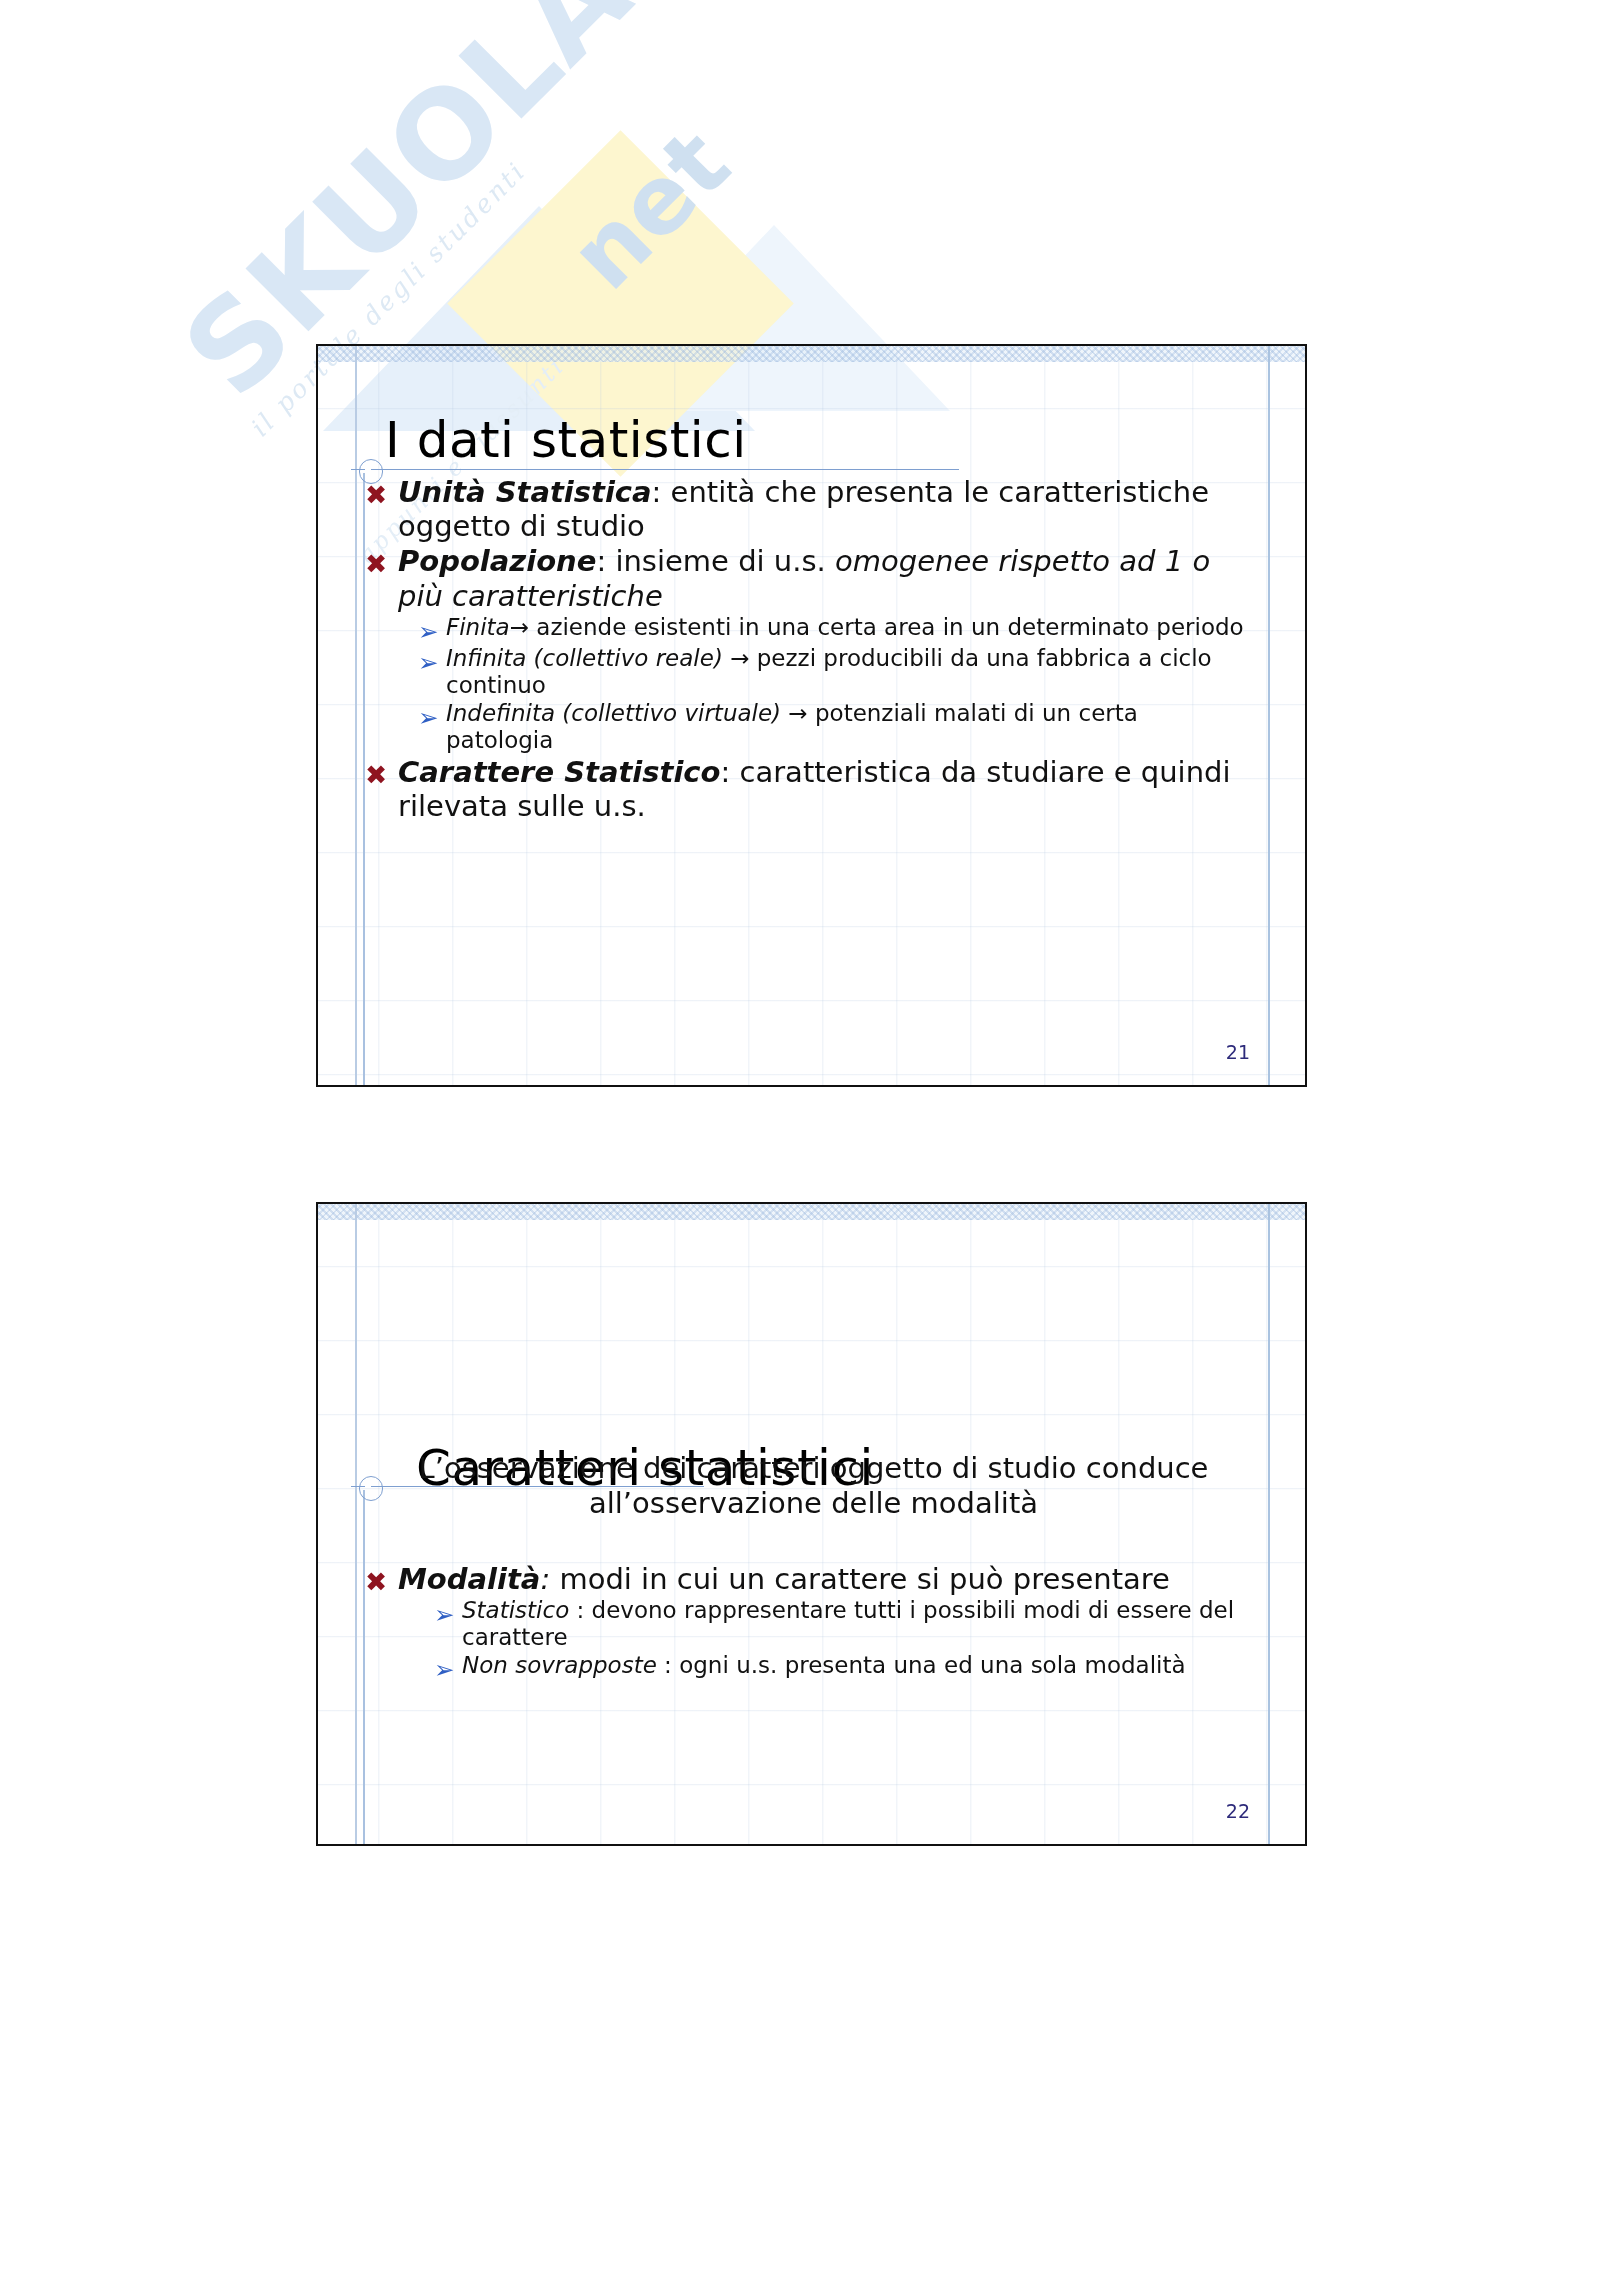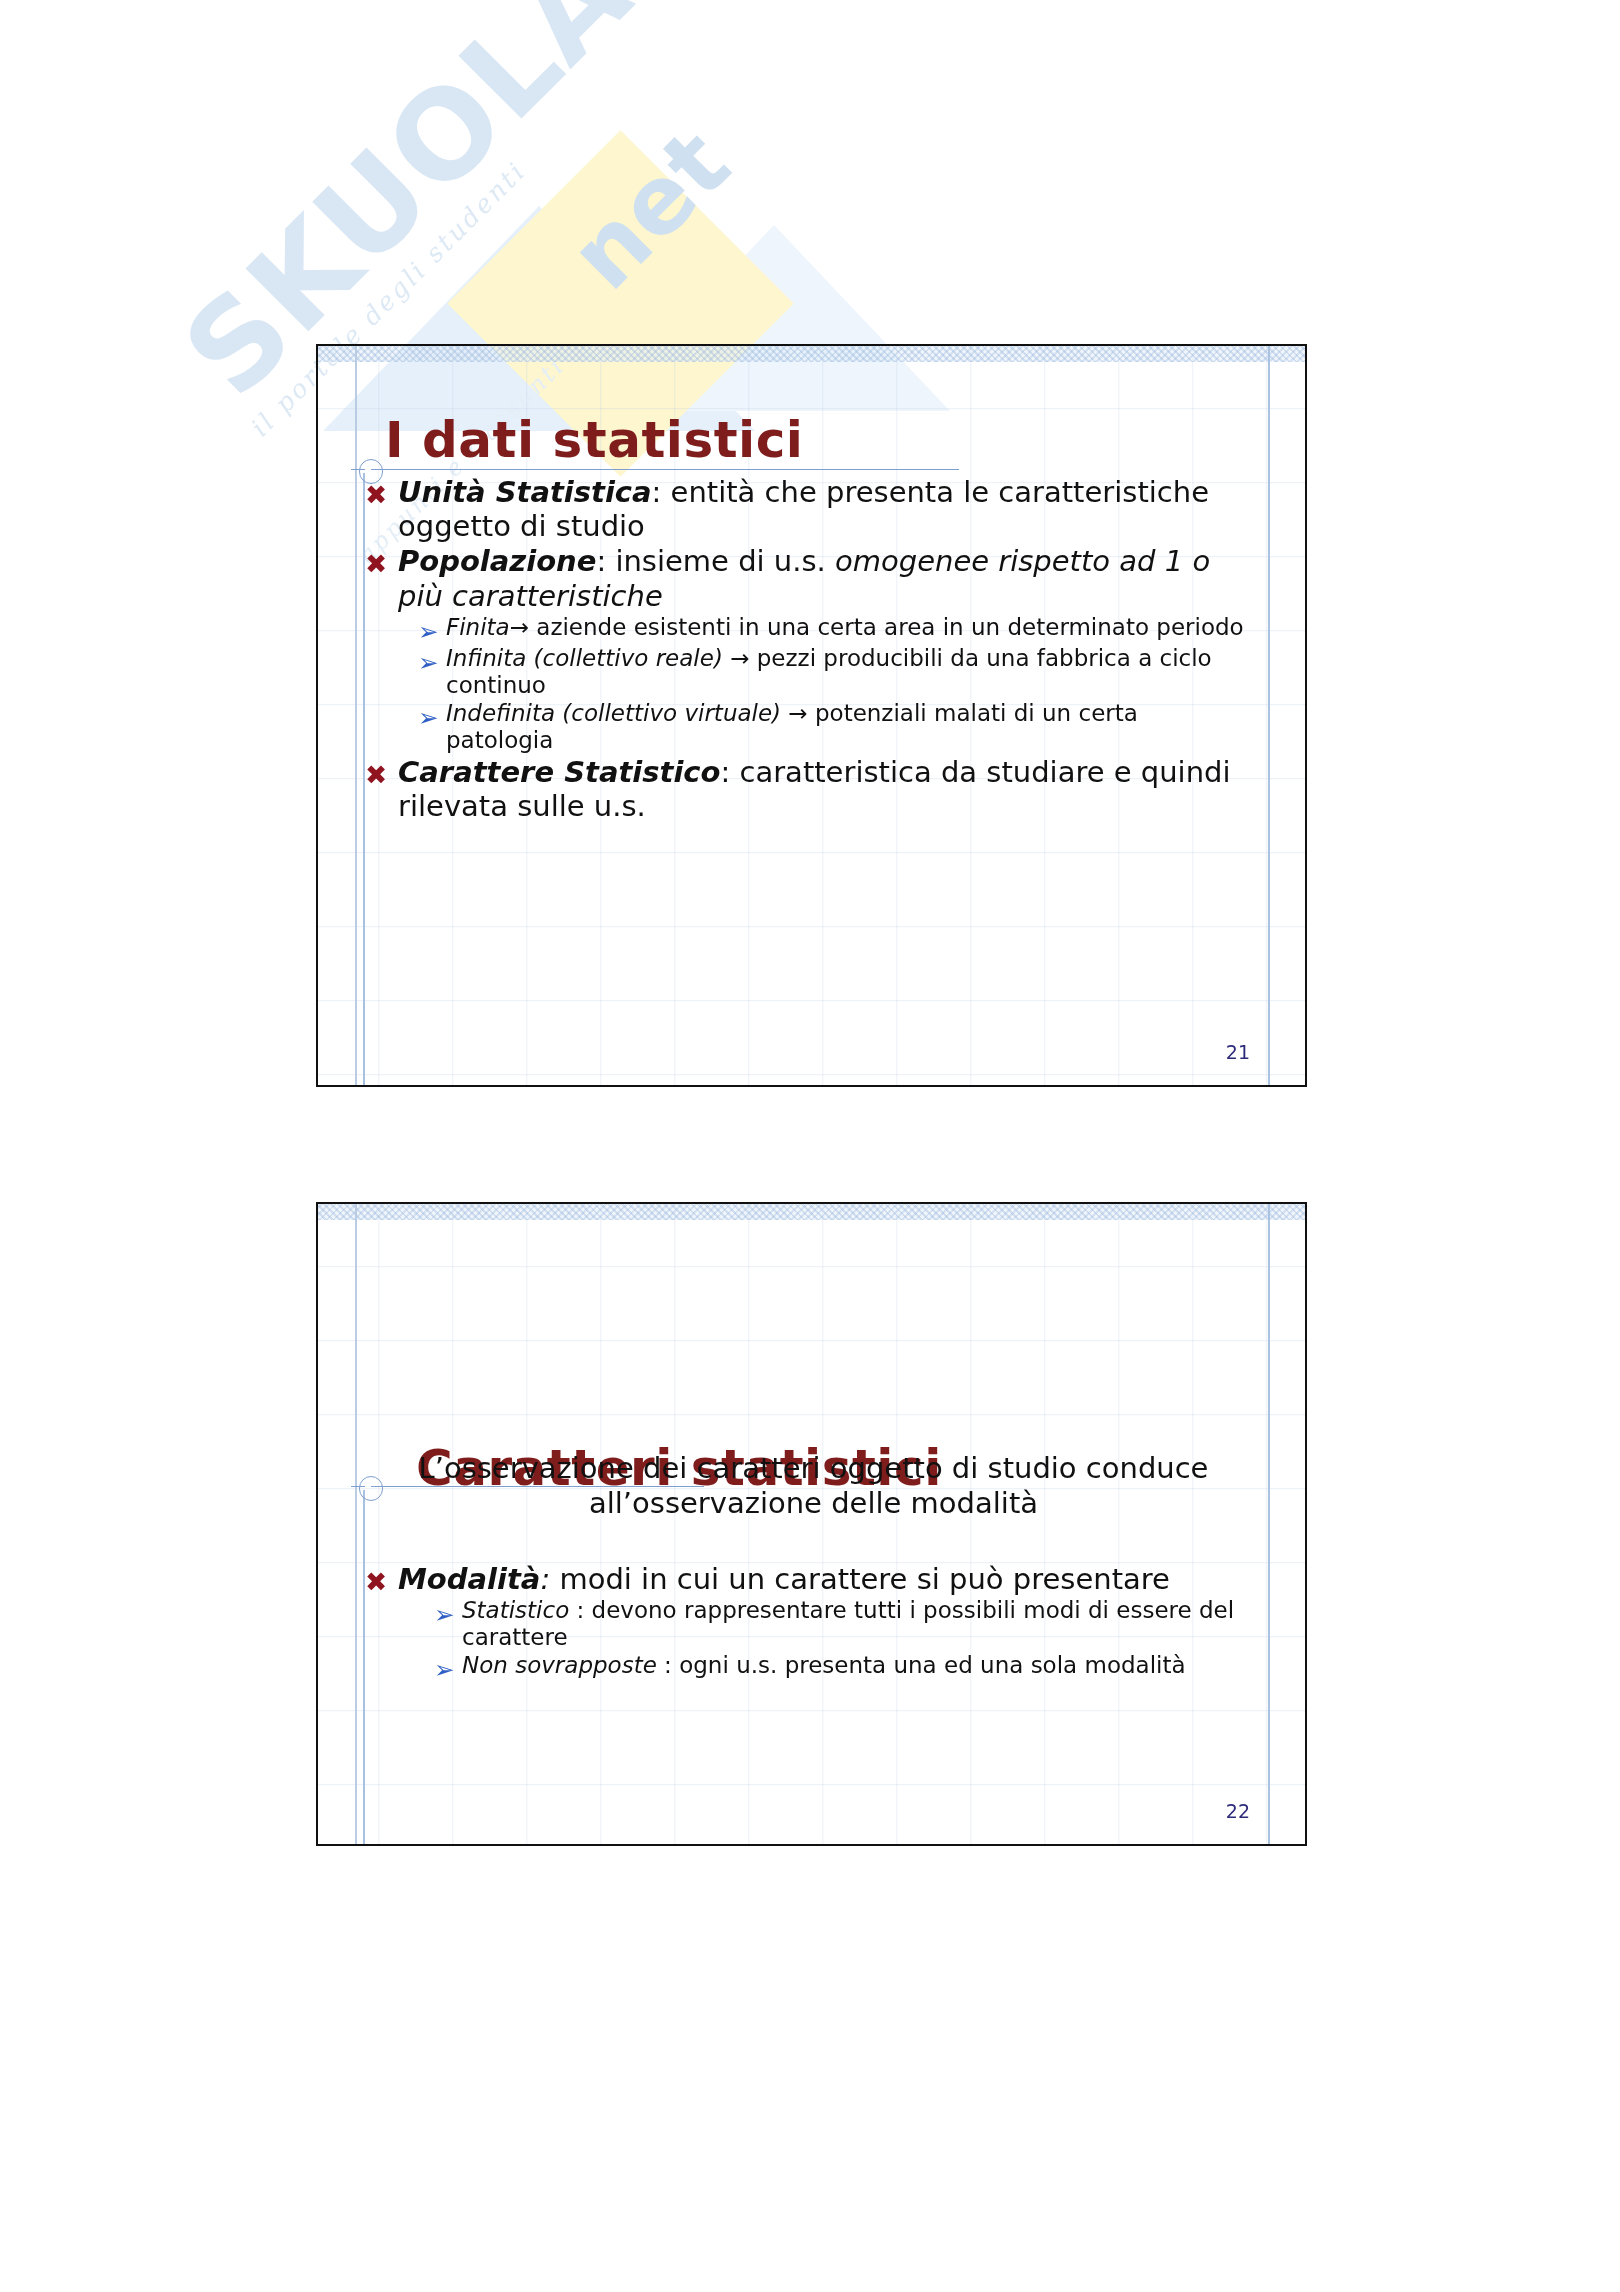--- a/index.html
+++ b/index.html
@@ -165,22 +165,22 @@
   }
 
   
   .slide-body {
     position: absolute; inset: 0;
     z-index: 7;
   }
   .slide-title {
     position: absolute;
     font-family: "DejaVu Sans", sans-serif;
-    font-weight: 700;
-    color: #7f1d1d;
+    font-weight: 400;
+    color: #000000;
     letter-spacing: 0.5px;
     white-space: nowrap;
   }
   #s1-title { left: 67px; top: 65px; font-size: 50px; }
   #s2-title { left: 98px; top: 235px; font-size: 50px; }
 
   .page-num {
     position: absolute;
     right: 55px; bottom: 21.6px;
     font-size: 19px;

